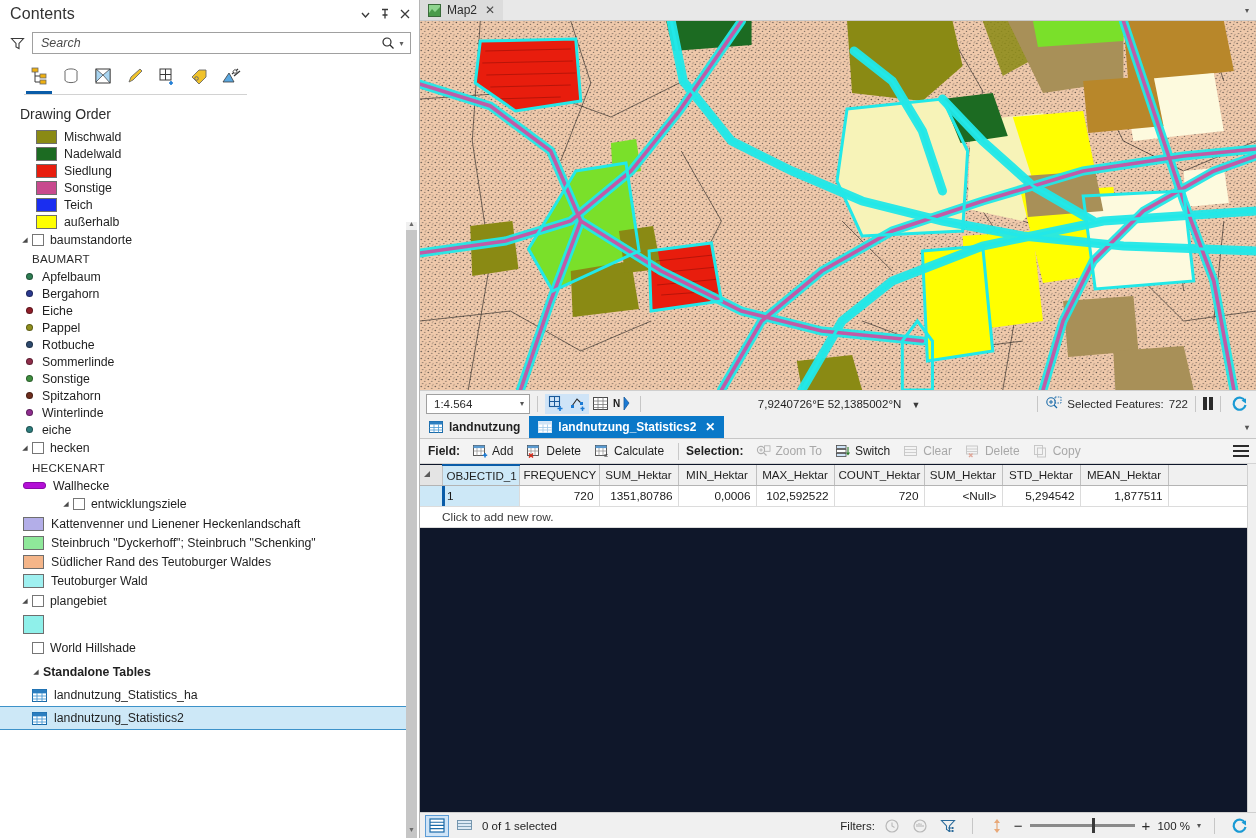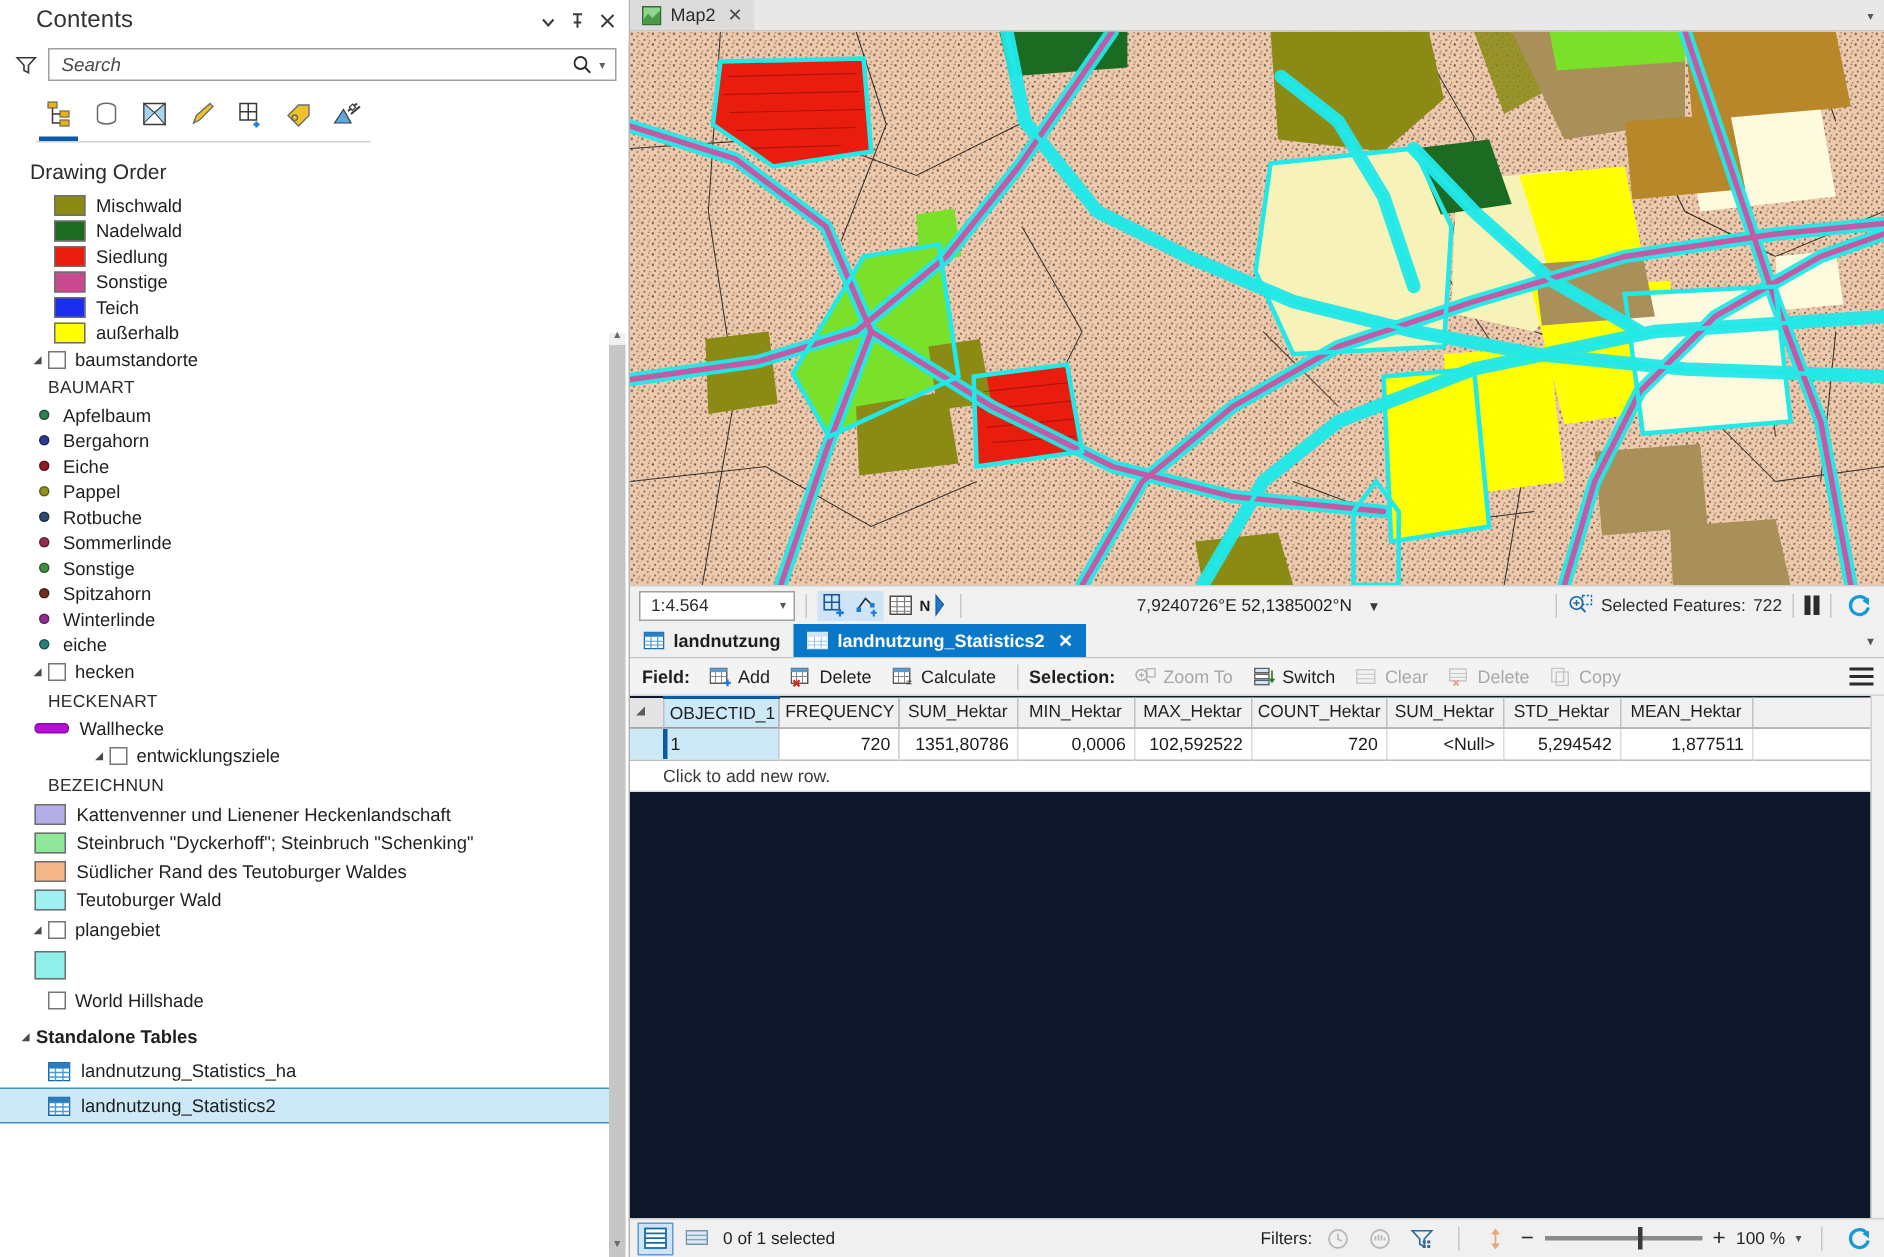--- a/index.html
+++ b/index.html
@@ -16,21 +16,21 @@
   
   .contents-pane {
     width: 420px; height: 838px;
     background: #ffffff;
     border-right: 1px solid #b5b5b5;
     display: flex; flex-direction: column;
     position: relative;
   }
   .pane-header {
     height: 28px; display: flex; align-items: center;
-    padding: 0 4px 0 10px; background: #ffffff; margin-left: 14px;
+    padding: 0 4px 0 10px; background: #ffffff;
   }
   .pane-title { font-size: 16px; color: #323232; letter-spacing: .1px; }
   .pane-header-spacer { flex: 1; }
   .hdr-btn {
     width: 20px; height: 20px; display: flex; align-items: center; justify-content: center;
     color: #3a3a3a; cursor: default;
   }
   .hdr-btn svg { display: block; }
 
   .search-row {
@@ -396,23 +396,20 @@
         <div class="row indent3">
           <span class="line-sym" style="background:#b30fd6;border-color:#8a0aa8"></span>
           <span class="row-label">Wallhecke</span>
         </div>
 
         <div class="row" style="padding-left:18px;height:20px;margin-left:41px;">
           <span class="tri">◢</span>
           <span class="chk"></span>
           <span class="row-label">entwicklungsziele</span>
         </div>
-        <div class="row" style="padding-left:32px;height:19px;">
-          <span class="row-label head">BEZEICHNUN</span>
-        </div>
         <div class="row indent3" style="height:19px;">
             <span class="swatch sq" style="background:#b3aee8"></span>
             <span class="row-label">Kattenvenner und Lienener Heckenlandschaft</span>
           </div>
         <div class="row indent3" style="height:19px;">
             <span class="swatch sq" style="background:#8fe89a"></span>
             <span class="row-label">Steinbruch "Dyckerhoff"; Steinbruch "Schenking"</span>
           </div>
         <div class="row indent3" style="height:19px;">
             <span class="swatch sq" style="background:#f4b589"></span>
@@ -430,21 +427,21 @@
         </div>
         <div class="row indent3" style="height:24px;">
           <span class="swatch sq" style="background:#8ff0ea;width:25px;height:19px;"></span>
         </div>
 
         <div class="row" style="padding-left:32px;height:24px;">
           <span class="chk"></span>
           <span class="row-label">World Hillshade</span>
         </div>
 
-        <div class="row" style="padding-left:10px;height:23px;">
+        <div class="row" style="padding-left:29px;height:23px;">
           <span class="tri">◢</span>
           <span class="row-label" style="font-weight:600;">Standalone Tables</span>
         </div>
         <div class="row" style="padding-left:32px;height:24px;">
           <span class="tbl-icon">
             <svg width="15" height="13" viewBox="0 0 15 13">
                 <rect x=".5" y=".5" width="14" height="12" fill="#fff" stroke="#1a6aa8" stroke-width="1"></rect>
                 <path d="M.5,4 L14.5,4 M.5,7 L14.5,7 M.5,10 L14.5,10 M5,4 L5,12.5 M10,4 L10,12.5" stroke="#4a9ad4" stroke-width=".9"></path>
                 <rect x=".5" y=".5" width="14" height="3.5" fill="#2b7ec0"></rect>
               </svg>

